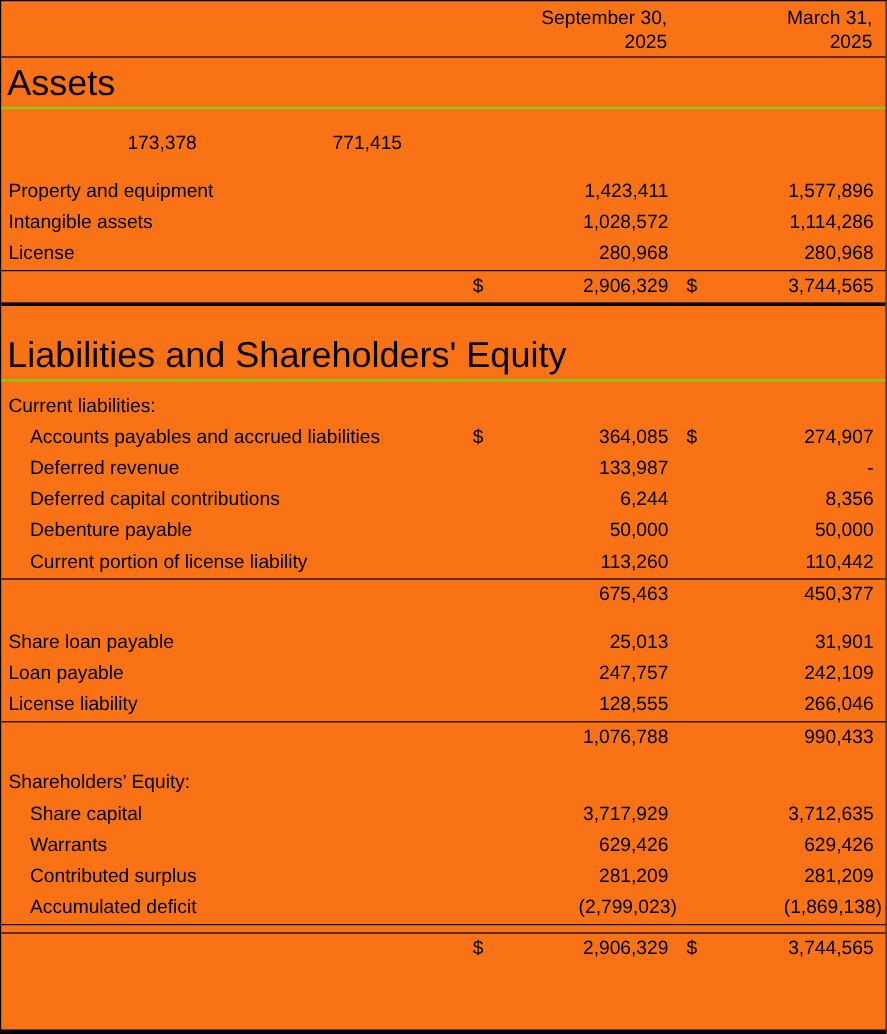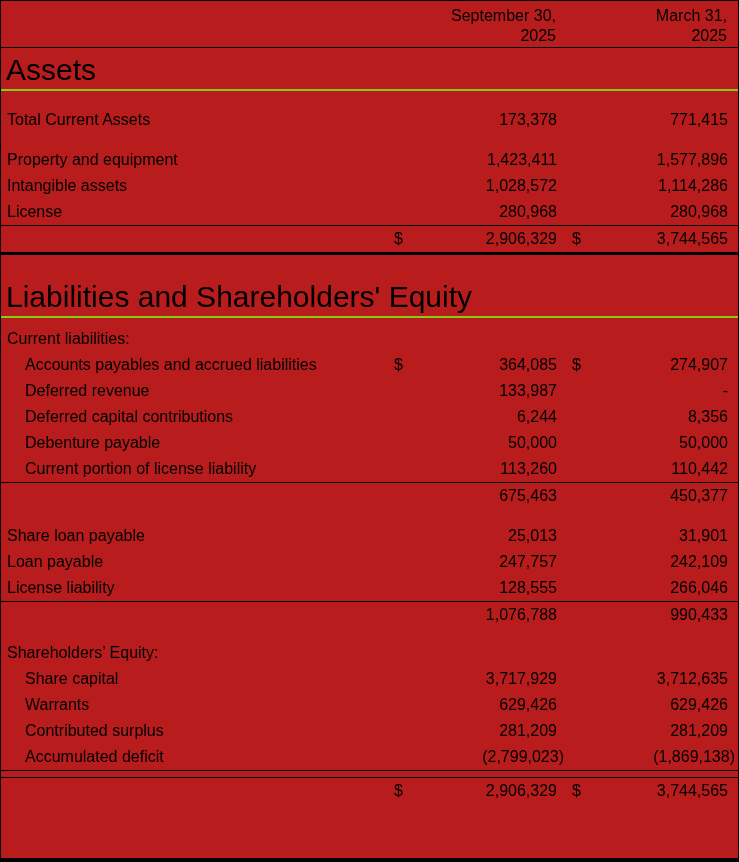--- a/index.html
+++ b/index.html
@@ -1,19 +1,19 @@
 <!DOCTYPE html>
 <html><head>
 <meta charset="utf-8">
 <style>
   html,body{margin:0;padding:0;background:#fff;}
   body{font-family:"Liberation Sans","DejaVu Sans",sans-serif;color:#000;}
   .sheet{
     position:relative;width:739px;height:862px;box-sizing:border-box;
-    border:1px solid #000;border-bottom:4px solid #000;background:#b91c1c;overflow:hidden;
+    border:1px solid #000;border-bottom:4px solid #000;background:#f97316;overflow:hidden;
   }
   .hdr{display:flex;align-items:flex-start;padding-top:5px;height:41px;border-bottom:1px solid #000;}
   .hdr .hspacer{flex:1;}
   .hcol{width:163px;text-align:right;font-size:16px;line-height:20px;}
   .hcol2{width:171px;padding-right:11px;}
   .heading{
     font-size:30px;line-height:36px;padding:4px 0 1px 5px;
     border-bottom:2px solid #84cc16;
   }
   .heading.h2{margin-top:20px;}
@@ -45,21 +45,20 @@
       <div>March 31,</div>
       <div>2025</div>
     </div>
   </div>
 
   <div class="heading">Assets</div>
 
   <div class="sp16"></div>
 
   <div class="row">
-    <span class="lbl">Total Current Assets</span>
     <span class="d"></span>
     <span class="n">173,378</span>
     <span class="d2"></span>
     <span class="n2">771,415</span>
   </div>
 
   <div class="sp14"></div>
 
   <div class="row">
     <span class="lbl">Property and equipment</span>

